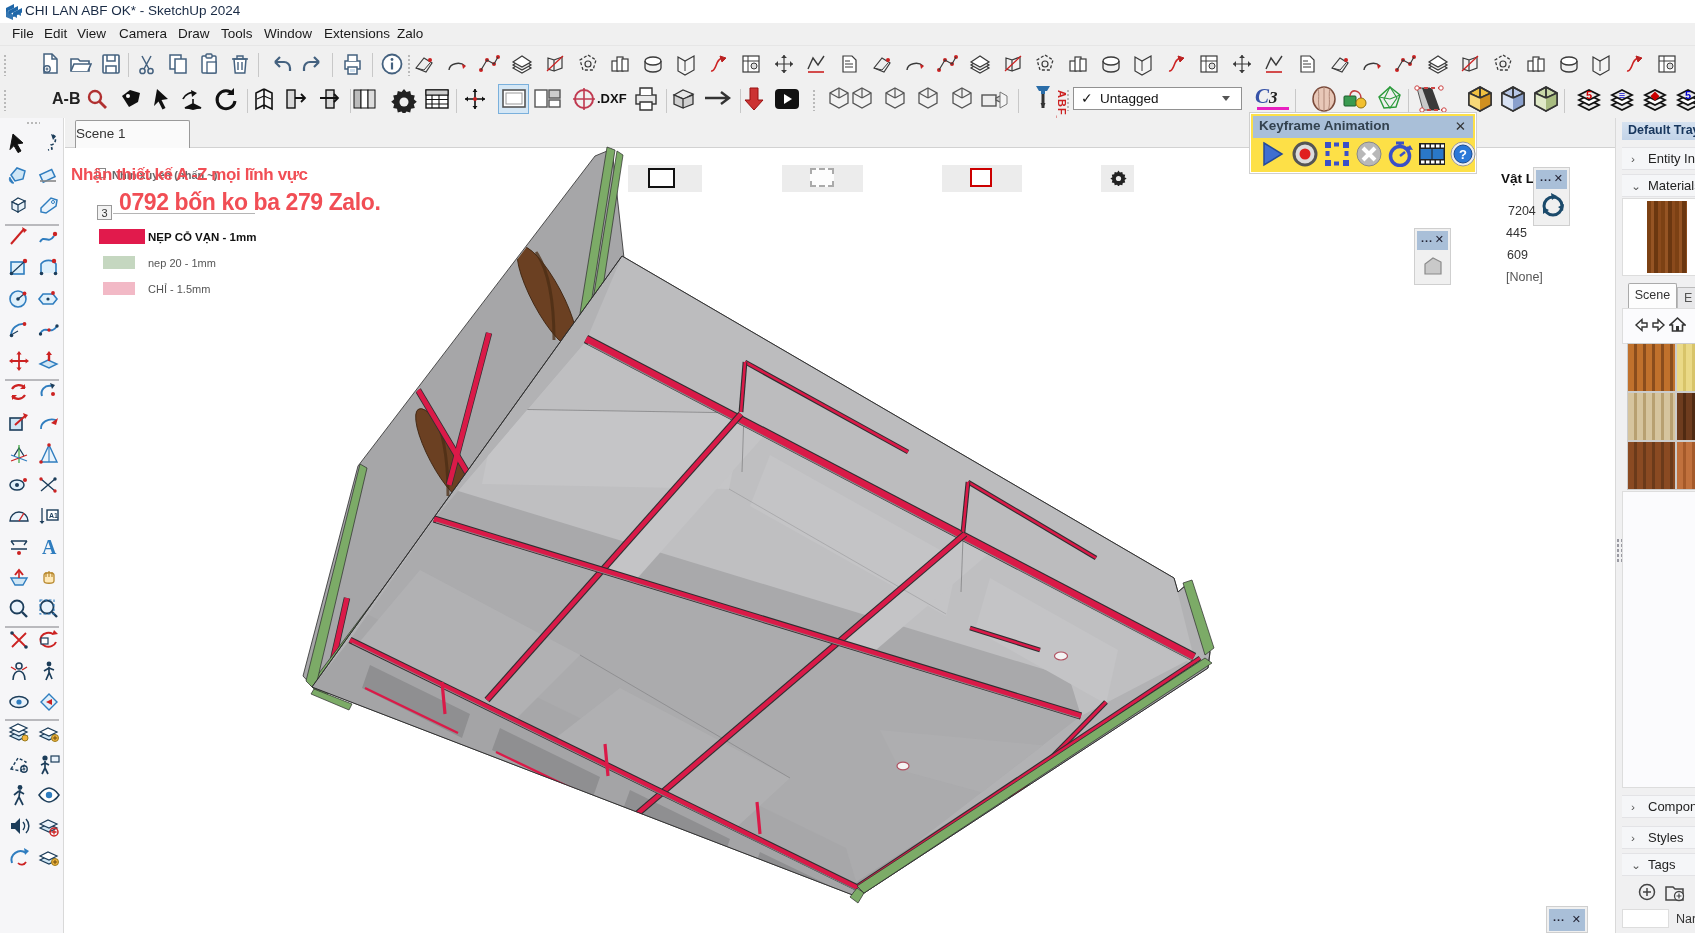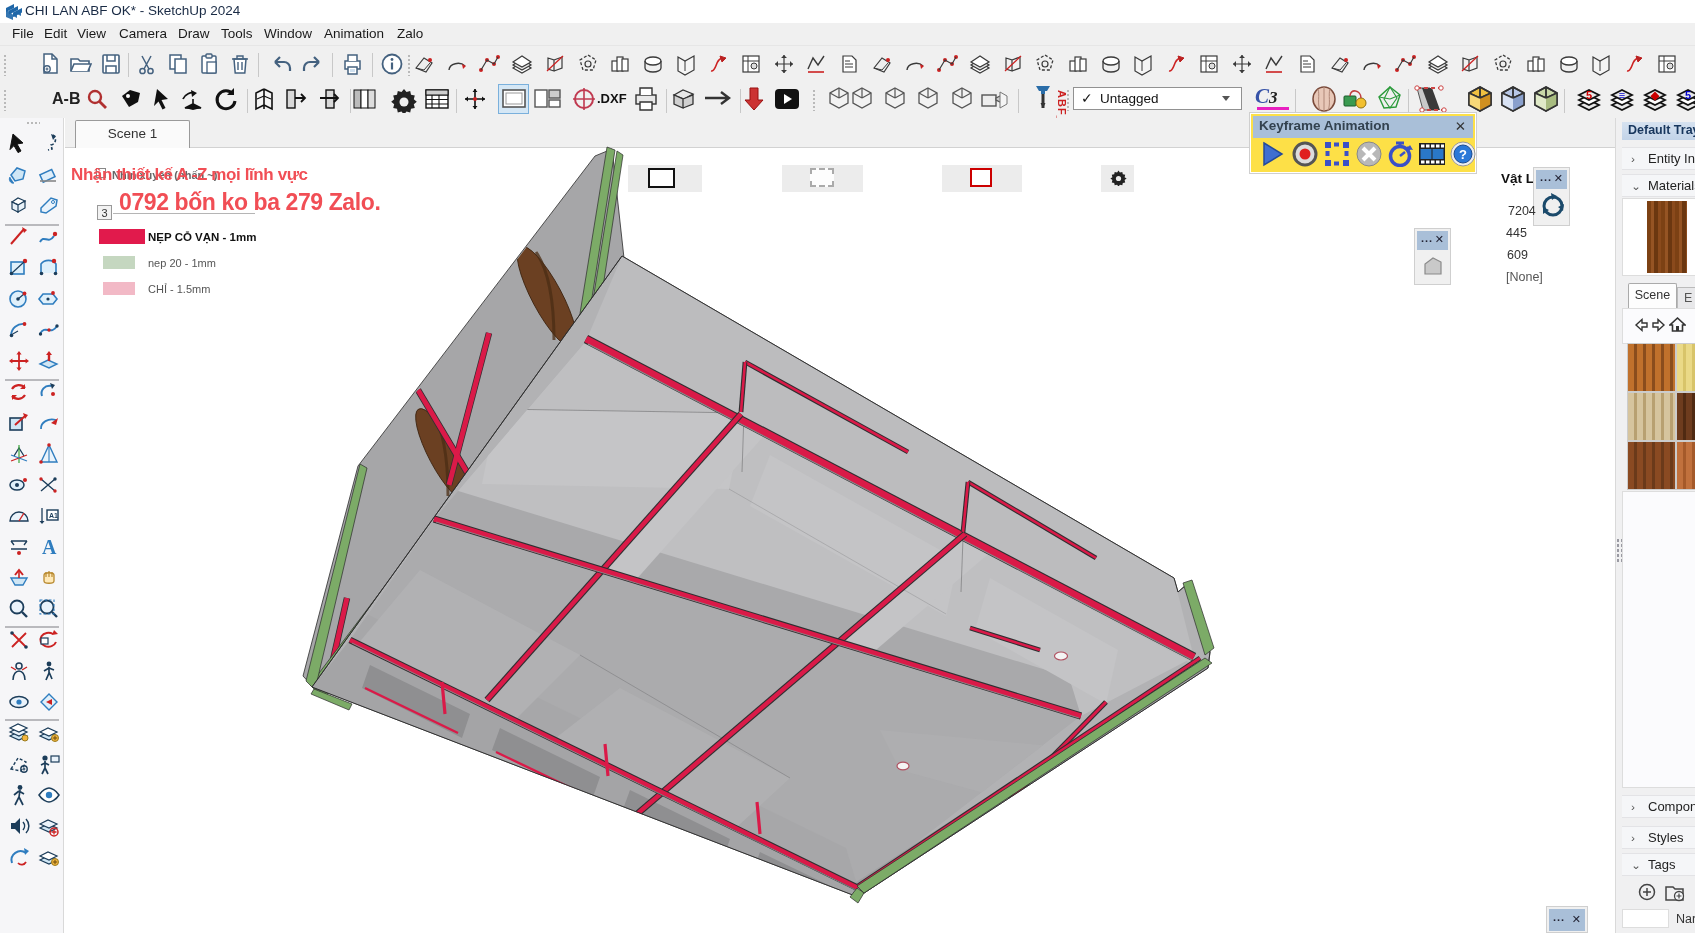--- a/index.html
+++ b/index.html
@@ -6,21 +6,21 @@
 #titlebar{position:absolute;left:0;top:0;width:1695px;height:23px;background:#fff}
 #titlebar span{position:absolute;left:25px;top:3px;font-size:13.5px;color:#1a2b45}
 #menubar{position:absolute;left:0;top:23px;width:1695px;height:22px;background:#f0f0f0;font-size:13.5px;color:#1a1a1a}
 #menubar div{position:absolute;top:3px}
 #tb1{position:absolute;left:0;top:45px;width:1695px;height:37px;background:#f0f0f0;border-top:1px solid #e6e6e6}
 .vsep{position:absolute;width:1px;background:#c8c8c8}
 .grip{position:absolute;width:4px;background:radial-gradient(circle,#b9b9b9 34%,transparent 36%) 0 0/4px 4px}
 #sidebar{position:absolute;left:0;top:118px;width:64px;height:815px;background:#f6f6f8;border-right:1px solid #d9d9d9}
 .hsep{position:absolute;height:2px;background:#b9b9bd}
 #scenebar{position:absolute;left:65px;top:118px;width:1550px;height:30px;background:#f0f0f0;border-bottom:1px solid #d2d2d2}
-#scenetab{position:absolute;left:10px;top:2px;width:115px;height:28px;background:#fafafa;border:1px solid #9a9a9a;border-bottom:none;border-radius:2px 2px 0 0;font-size:13.5px;color:#333;text-align:center;padding-top:5px}
+#scenetab{position:absolute;left:10px;top:2px;width:115px;height:28px;background:#fafafa;border:1px solid #9a9a9a;border-bottom:none;border-radius:2px 2px 0 0;font-size:13.5px;color:#333;padding-top:5px}
 #canvas{position:absolute;left:65px;top:148px;width:1550px;height:785px;background:#fff}
 #tray{position:absolute;left:1615px;top:118px;width:80px;height:815px;background:#f0f0f1;border-left:1px solid #d9d9d9}
 .trow{position:absolute;left:6px;width:74px;height:23px;background:#f5f6f8;border-top:1px solid #e3e3e6;border-bottom:1px solid #e3e3e6;font-size:13px;color:#222;white-space:nowrap;overflow:hidden}
 .trow .ch{position:absolute;left:9px;top:4px;font-size:10px;color:#555;transform:scaleY(.9)}
 .gstrip{position:absolute;height:27px;background:#ececec}
 .wmark{position:absolute;font-weight:bold;color:#f14e55;white-space:nowrap}
 .kf{position:absolute;left:1249px;top:112px;width:228px;height:62px;background:#fde047;border:1px solid #cfcfcf;box-shadow:0 0 0 1px #fff inset}
 .kfhead{position:absolute;left:3px;top:3px;width:220px;height:22px;background:#a9bfd8;font-size:13.5px;font-weight:bold;color:#33424f;padding:2px 0 0 6px}
 .minip{position:absolute;width:37px;background:#f0f0f0;border:1px solid #cfcfcf}
 .miniph{position:absolute;left:2px;top:2px;right:2px;height:19px;background:#a9bfd8;font-size:11px;color:#223}
@@ -37,21 +37,21 @@
     <span>CHI LAN ABF OK* - SketchUp 2024</span>
   </div>
 <div id="menubar">
     <div style="left:12px">File</div>
     <div style="left:44px">Edit</div>
     <div style="left:77px">View</div>
     <div style="left:119px">Camera</div>
     <div style="left:178px">Draw</div>
     <div style="left:221px">Tools</div>
     <div style="left:264px">Window</div>
-    <div style="left:324px">Animation</div>
+    <div style="left:324px">Extensions</div>
     <div style="left:397px">Zalo</div>
   </div>
 <div id="tb1">
     <div class="grip" style="left:3px;top:8px;height:22px"></div>
     <svg class="" style="position:absolute;left:38px;top:6px" width="24" height="24" viewBox="0 0 24 24">
       <path d="M6 2h8l5 5v14H6z" fill="#fff" stroke="#44617f" stroke-width="1.5"></path>
       <path d="M14 2v5h5" fill="none" stroke="#44617f" stroke-width="1.5"></path>
       <circle cx="9" cy="17" r="3.2" fill="none" stroke="#44617f" stroke-width="1.4"></circle>
       <path d="M9 15.5v3M7.5 17h3" stroke="#44617f" stroke-width="1.2"></path>
     </svg>

